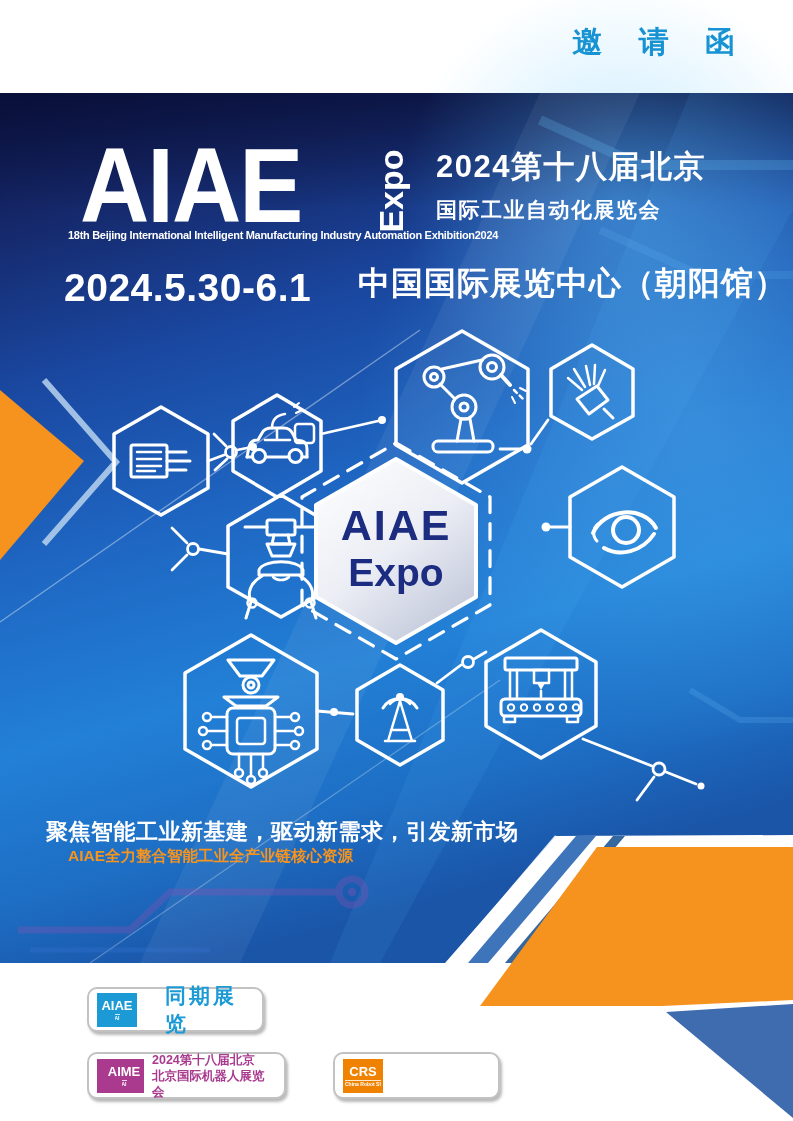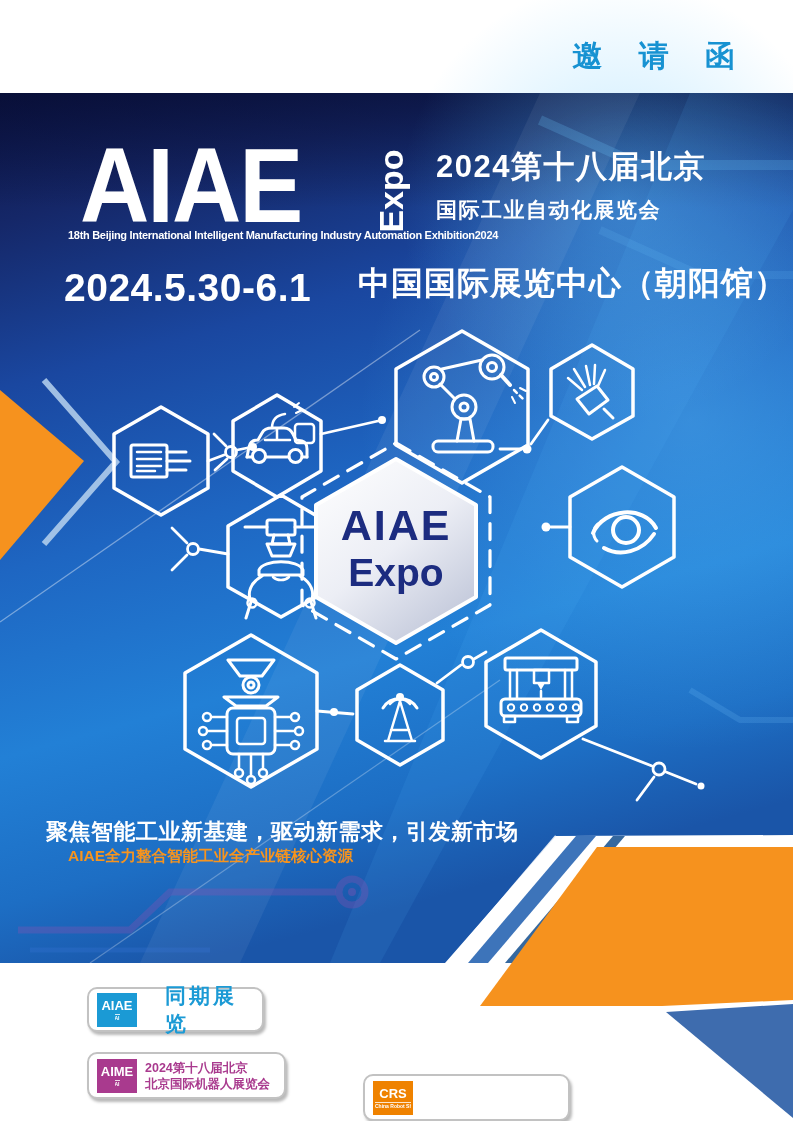--- a/index.html
+++ b/index.html
@@ -4,21 +4,21 @@
 <style>
   html,body{margin:0;padding:0;}
   body{
     width:793px;height:1121px;position:relative;overflow:hidden;
     background:#ffffff;
     font-family:"Liberation Sans", sans-serif;
   }
   #art{position:absolute;left:0;top:0;z-index:0;}
   .txt{position:absolute;z-index:2;color:#fff;white-space:nowrap;}
 
-  .invite{top:36px;right:44px;font-size:30px;font-weight:900;color:#1792d2;letter-spacing:14px;}
+  .invite{top:22px;right:44px;font-size:30px;font-weight:900;color:#1792d2;letter-spacing:14px;}
 
   .brand{left:80px;top:130px;font-size:96px;line-height:102px;font-weight:900;
          letter-spacing:-2px;transform:scaleY(1.10);transform-origin:left top;}
   .brand-sub{left:343px;top:172px;width:95px;line-height:38px;font-size:34px;font-weight:900;
          text-align:center;transform:rotate(-90deg);}
   .title-cn{left:436px;top:146px;font-weight:900;letter-spacing:1.5px;}
   .title-cn .l1{font-size:31px;line-height:42px;}
   .title-cn .l2{font-size:21px;line-height:44px;}
   .title-en{left:68px;top:229px;font-size:11px;font-weight:700;letter-spacing:-0.3px;}
   .date{left:64px;top:252px;font-size:39px;font-weight:900;letter-spacing:0.5px;margin-top:14px;}
@@ -36,23 +36,23 @@
          padding:4px 8px;gap:8px;box-sizing:border-box;}
   .badge-logo{width:40px;height:34px;min-width:40px;color:#fff;display:flex;flex-direction:column;
          align-items:center;justify-content:center;font-weight:700;line-height:1;}
   .badge-logo .big{font-size:13px;letter-spacing:0;}
   .badge-logo .small{font-size:5px;margin-top:2px;border-top:1px solid rgba(255,255,255,.8);
          padding-top:1px;white-space:nowrap;max-width:36px;overflow:hidden;}
   .b1{left:87px;top:987px;width:177px;height:45px;}
   .b1 .badge-logo{background:#1b9ad5;}
   .b1 .label{color:#1b9ad5;font-size:21px;font-weight:900;letter-spacing:3px;margin-left:20px;}
   .b2{left:87px;top:1052px;width:199px;height:47px;}
-  .b2 .badge-logo{background:#a93a8e;}
+  .b2 .badge-logo{background:#a93a8e;padding-left:7px;}
   .b2 .lines{color:#a93a8e;font-size:12.5px;line-height:16px;font-weight:900;}
-  .b3{left:363px;top:1052px;width:207px;height:47px;margin-top:22px;}
+  .b3{left:333px;top:1052px;width:167px;height:47px;}
   .b3 .badge-logo{background:#ef8200;}
   .b3 .lines{color:#ef8200;font-size:12.5px;line-height:16px;font-weight:900;}
 </style>
 </head>
 <body>
 
 <svg id="art" width="793" height="1121" viewBox="0 0 793 1121">
   <defs>
     <linearGradient id="bg" x1="0" y1="0" x2="0.25" y2="1">
       <stop offset="0" stop-color="#0c1547"></stop>

